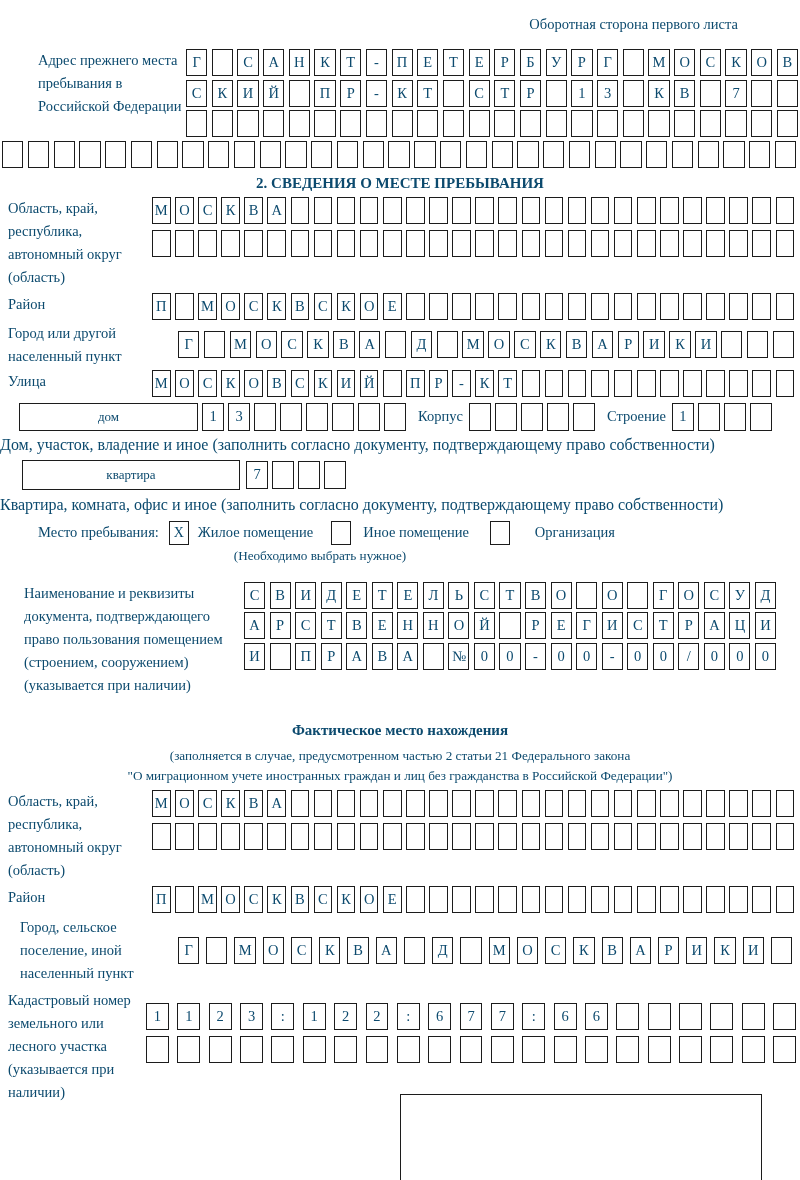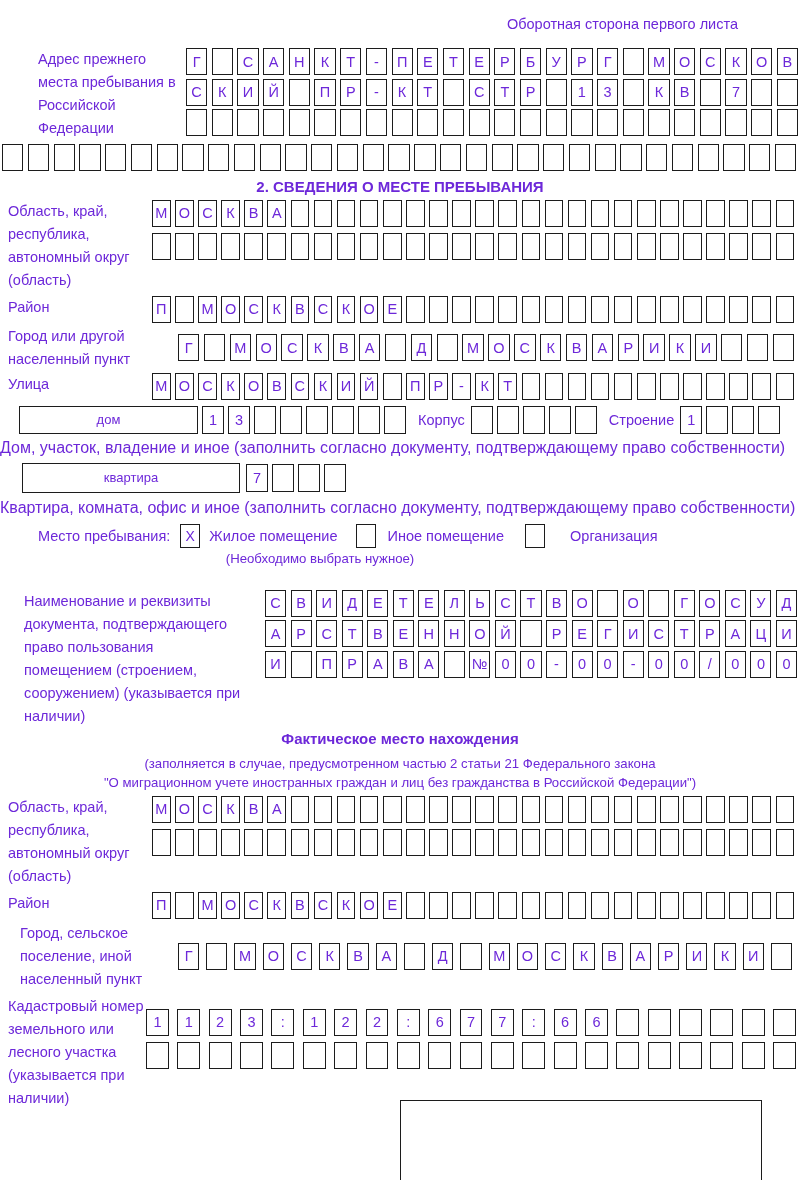--- a/index.html
+++ b/index.html
@@ -1,17 +1,17 @@
 <!DOCTYPE html>
 <html><head>
 <meta charset="utf-8">
 <style>
   html,body{margin:0;padding:0;background:#fff;}
-  #page{position:relative;width:800px;height:1180px;background:#fff;color:#6d28d9;
-        font-family:Liberation Sans, sans-serif;overflow:hidden;}
+  #page{position:relative;width:800px;height:1180px;background:#fff;color:#0c4a6e;
+        font-family:Liberation Serif, serif;overflow:hidden;}
   .hdr-note{text-align:right;padding:16px 62px 0 0;font-size:14.5px;}
   .frow{display:flex;align-items:flex-start;}
   .flabel{font-size:14.5px;line-height:23px;box-sizing:border-box;flex:0 0 auto;}
   .fgrid{flex:1 1 auto;min-width:0;}
   .cellrow{display:flex;gap:4.5px;}
   .cell{flex:1 1 0;min-width:0;height:25px;border:1.6px solid #1c1c1c;background:#fff;
         display:flex;align-items:center;justify-content:center;font-size:14.5px;}
   .gap7{gap:7px;} .gap8{gap:8.5px;}
   .mt3{margin-top:3.5px;} .mt6{margin-top:6px;}
   .caption{font-size:13.2px;text-align:center;}
@@ -367,21 +367,21 @@
     <span>Место пребывания:</span>
     <span class="cb" style="margin-left:10px;">X</span>
     <span style="margin-left:9px;">Жилое помещение</span>
     <span class="cb" style="margin-left:18px;"></span>
     <span style="margin-left:12px;">Иное помещение</span>
     <span class="cb" style="margin-left:21px;"></span>
     <span style="margin-left:25px;">Организация</span>
   </div>
   <div class="caption" style="width:360px;margin-left:140px;margin-top:3px;">(Необходимо выбрать нужное)</div>
 
-  <div class="frow" style="margin-top:24px;min-height:140px;gap:21px;">
+  <div class="frow" style="margin-top:18px;min-height:140px;">
     <div class="flabel" style="width:244px;padding-left:24px;">Наименование и реквизиты документа, подтверждающего право пользования помещением (строением, сооружением) (указывается при наличии)</div>
     <div class="fgrid" style="width:532px;flex:0 0 532px;">
       <div class="cellrow">
           <span class="cell">С</span>
           <span class="cell">В</span>
           <span class="cell">И</span>
           <span class="cell">Д</span>
           <span class="cell">Е</span>
           <span class="cell">Т</span>
           <span class="cell">Е</span>

